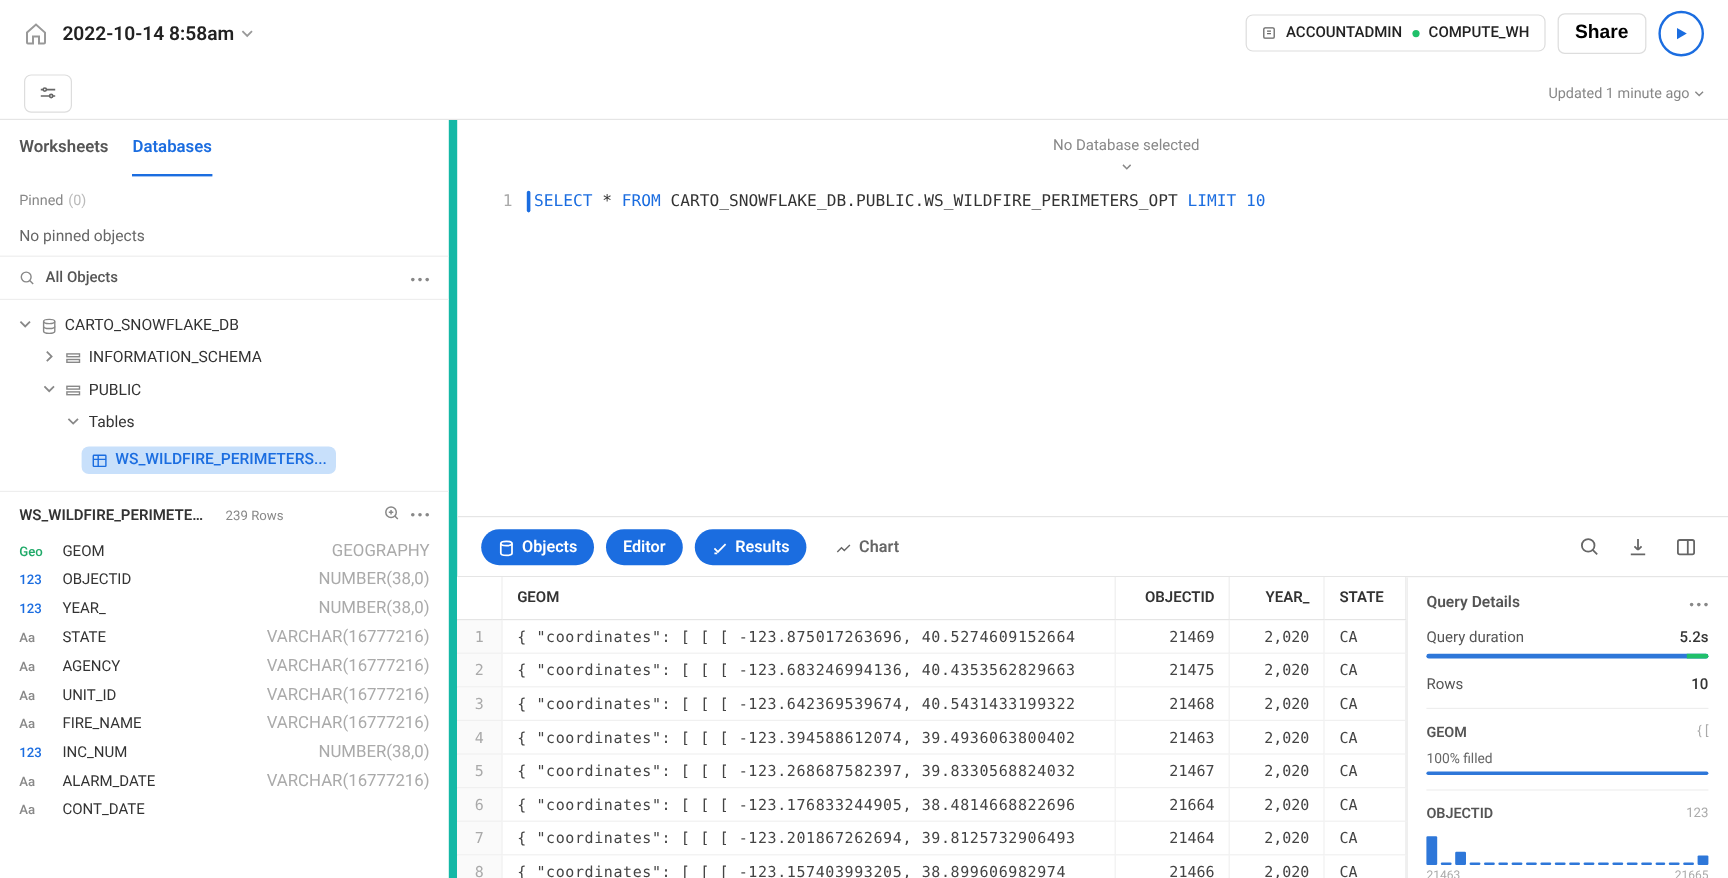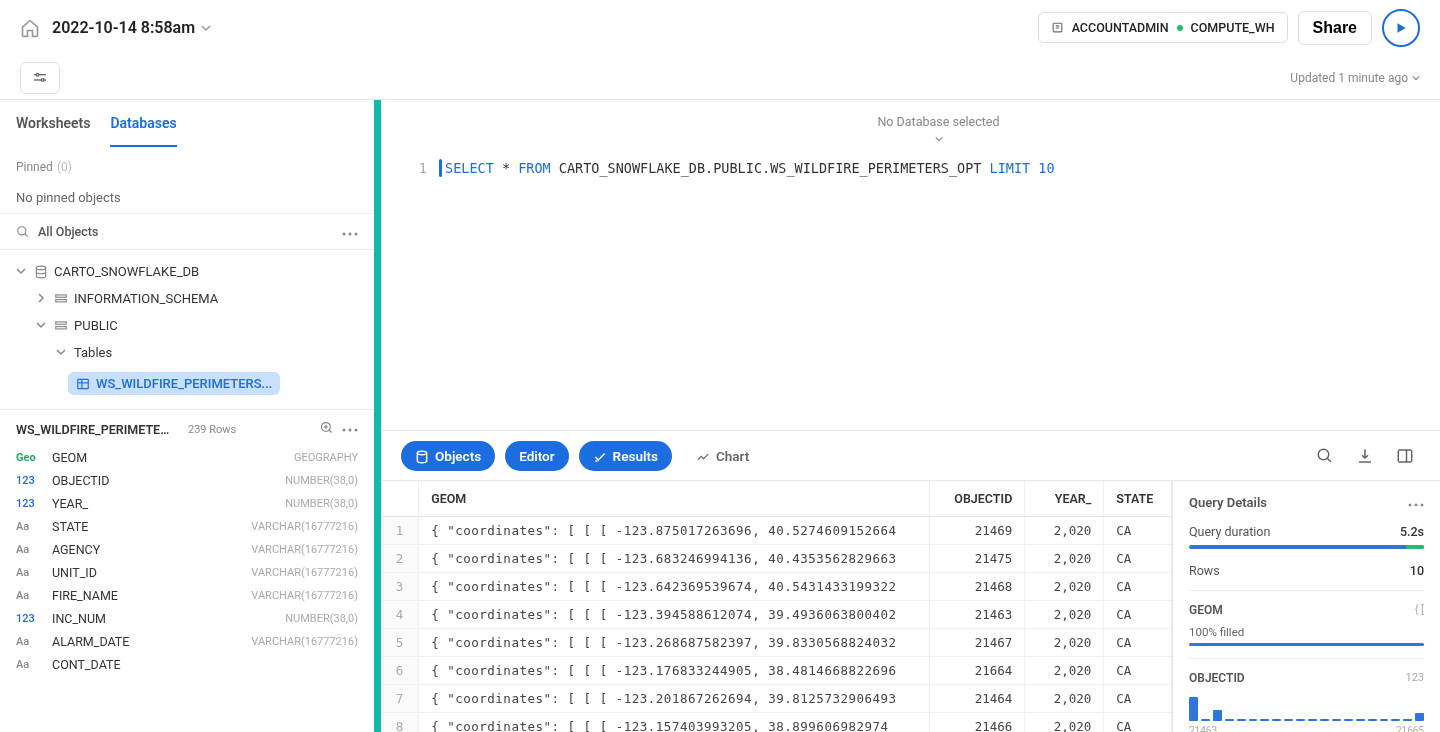--- a/index.html
+++ b/index.html
@@ -53,25 +53,25 @@
     .tree-icon { color: #888; display: flex; flex-shrink: 0; }
     .tree-label { color: #333; font-size: 13px; white-space: nowrap; overflow: hidden; text-overflow: ellipsis; }
     
     .table-detail { border-top: 1px solid #eee; padding: 10px 16px; }
     .table-detail-header { display: flex; align-items: center; gap: 12px; margin-bottom: 8px; }
     .table-detail-name { font-size: 12.5px; font-weight: 600; color: #333; white-space: nowrap; overflow: hidden; text-overflow: ellipsis; max-width: 160px; }
     .table-detail-rows { font-size: 11px; color: #888; }
     .table-detail-icons { margin-left: auto; display: flex; gap: 8px; color: #888; }
     .col-row { display: flex; align-items: center; padding: 4px 0; gap: 10px; font-size: 12.5px; }
     .col-type-badge { width: 26px; font-size: 11px; font-weight: 500; flex-shrink: 0; }
-    .col-type-badge.geo { color: #1fa968; font-weight: bold; }
+    .col-type-badge.geo { color: #1fa968; }
     .col-type-badge.num { color: #1b6de0; }
     .col-type-badge.str { color: #888; }
     .col-name { flex: 1; color: #333; }
-    .col-dtype { font-size: 11px; color: #aaa; }
+    .col-dtype { font-size: 14px; color: #aaa; }
     
     
     .content { flex: 1; display: flex; flex-direction: column; overflow: hidden; }
     .db-selector { padding: 14px 24px; font-size: 12.5px; color: #888; display: flex; align-items: center; gap: 6px; padding-left: 80px; flex-direction: column; }
     .editor { padding: 0 24px 0 0; display: flex; font-family: "SF Mono", Menlo, Monaco, monospace; font-size: 13.5px; line-height: 22px; }
     .gutter { width: 64px; text-align: right; padding-right: 18px; color: #aaa; position: relative; }
     .gutter-marker { position: absolute; right: 3px; top: 2px; width: 3px; height: 18px; background: #1b6de0; border-radius: 2px; }
     .code { flex: 1; }
     .kw-blue { color: #1b6de0; }
     .code-plain { color: #333; }

